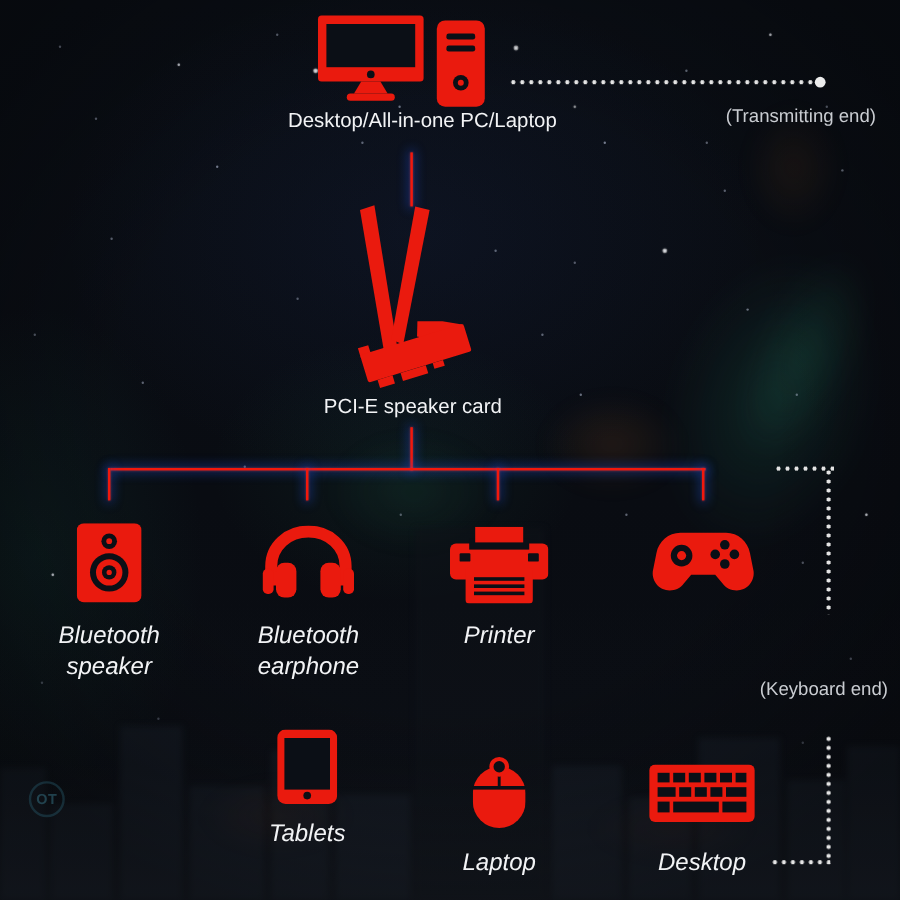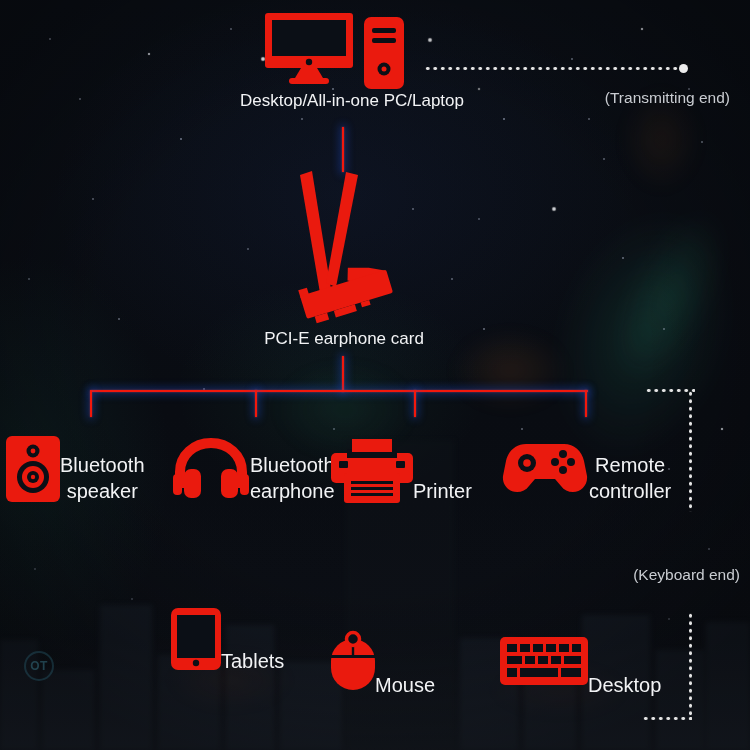--- a/index.html
+++ b/index.html
@@ -74,21 +74,21 @@
   .v{width:2px;} .h{height:2px;}
   .dot-h{position:absolute;height:5px;background-repeat:repeat-x;background-size:7.5px 5px;
     background-image:radial-gradient(circle, #e4e4e4 1.55px, transparent 1.9px);}
   .dot-v{position:absolute;width:5px;background-repeat:repeat-y;background-size:5px 7.5px;
     background-image:radial-gradient(circle, #e4e4e4 1.55px, transparent 1.9px);}
   .end-dot{position:absolute;width:9px;height:9px;border-radius:50%;background:#ececec;}
   
   .cap{position:absolute;width:400px;text-align:center;color:var(--text-primary,#f2f3f5);
     font-size:17px;}
   .side-note{position:absolute;color:var(--text-secondary,#c9ccd1);font-size:15.5px;}
-  .dev{position:absolute;width:170px;display:flex;flex-direction:row;align-items:flex-end;}
+  .dev{position:absolute;width:170px;display:flex;flex-direction:column;align-items:center;font-style:italic;}
   .icon-zone{display:flex;align-items:flex-end;justify-content:center;}
   .r1 .icon-zone{height:70px;} .r2 .icon-zone{height:72px;}
   .dev-label{margin-top:13px;color:var(--text-primary,#f2f3f5);font-size:20px;line-height:26px;
     text-align:center;display:flex;flex-direction:column;}
   .r2 .dev-label{margin-top:8px;}
   .dev-label span:empty{display:none;}
   svg{display:block;}
 </style>
 </head>
 <body>
@@ -146,21 +146,21 @@
     <polygon points="60,2 72,5 50,117 40,113" fill="var(--accent-red)"></polygon>
     <g transform="translate(14,126) rotate(-17)" fill="var(--accent-red)">
       <polygon points="54,-13 74,-7 90,1 68,9 50,-1"></polygon>
       <rect x="0" y="-6" width="9" height="8"></rect>
       <rect x="0" y="0" width="90" height="24" rx="2"></rect>
       <rect x="8" y="24" width="13" height="7"></rect>
       <rect x="28" y="24" width="22" height="7"></rect>
       <rect x="56" y="24" width="9" height="5"></rect>
     </g>
   </svg>
-  <div class="cap" style="left:144px;top:329px;">PCI-E earphone card</div>
+  <div class="cap" style="left:144px;top:329px;">PCI-E speaker card</div>
 
   <div class="rline v" style="left:342px;top:356px;height:36px;"></div>
   <div class="rline h" style="left:92px;top:390px;width:496px;"></div>
   <div class="rline v" style="left:90px;top:390px;height:27px;"></div>
   <div class="rline v" style="left:255px;top:390px;height:27px;"></div>
   <div class="rline v" style="left:414px;top:390px;height:27px;"></div>
   <div class="rline v" style="left:585px;top:390px;height:27px;"></div>
 
   <div class="dot-h" style="left:645px;top:388px;width:50px;"></div>
   <div class="dot-v" style="left:688px;top:390px;height:122px;"></div>
@@ -226,24 +226,20 @@
       <svg style="margin-bottom:6px;" width="88" height="56" viewBox="0 0 88 56">
         <path d="M25,2 L63,2 C73,2 81,9 83,19 L86,34 C87,43 80,50 72,50 C67,50 63,48 60,44 L54,37 L34,37 L28,44 C25,48 21,50 16,50 C8,50 1,43 2,34 L5,19 C7,9 15,2 25,2 Z" fill="var(--accent-red)"></path>
         <circle cx="26" cy="21" r="9" fill="#0b0f16"></circle>
           <circle cx="26" cy="21" r="3.8" fill="var(--accent-red)"></circle>
         <circle cx="62" cy="12" r="4" fill="#0b0f16"></circle>
           <circle cx="54" cy="20" r="4" fill="#0b0f16"></circle>
         <circle cx="70" cy="20" r="4" fill="#0b0f16"></circle>
           <circle cx="62" cy="28" r="4" fill="#0b0f16"></circle>
       </svg>
     </div>
-    <div class="dev-label">
-      <span>Remote</span>
-        <span class="l2">controller</span>
-    </div>
   </div>
 
 
   <div class="dev r2" style="left:171px;top:602px;">
     <div class="icon-zone">
       <svg style="margin-bottom:4px;" width="50" height="62" viewBox="0 0 50 62">
         <rect x="0" y="0" width="50" height="62" rx="7" fill="var(--accent-red)"></rect>
         <rect x="6" y="7" width="38" height="43" fill="#0b0f16"></rect>
         <circle cx="25" cy="55" r="3.2" fill="#0b0f16"></circle>
       </svg>
@@ -256,21 +252,21 @@
   <div class="dev r2" style="left:331px;top:626px;">
     <div class="icon-zone">
       <svg style="margin-bottom:8px;" width="44" height="64" viewBox="0 0 44 64">
         <rect x="0" y="13" width="44" height="51" rx="22" fill="var(--accent-red)"></rect>
         <rect x="20.8" y="18" width="2.4" height="11" fill="#0b0f16"></rect>
         <rect x="0" y="29" width="44" height="3" fill="#0b0f16"></rect>
         <circle cx="22" cy="13" r="6.5" fill="#0b0f16" stroke="var(--accent-red)" stroke-width="3.5"></circle>
       </svg>
     </div>
     <div class="dev-label">
-      <span>Mouse</span>
+      <span>Laptop</span>
     </div>
   </div>
 
   <div class="dev r2" style="left:500px;top:626px;">
     <div class="icon-zone">
       <svg style="margin-bottom:13px;" width="88" height="48" viewBox="0 0 88 48">
         <rect x="0" y="0" width="88" height="48" rx="5" fill="var(--accent-red)"></rect>
         <g fill="#0b0f16">
           <rect x="7" y="7" width="10" height="8"></rect>
             <rect x="20" y="7" width="10" height="8"></rect>

